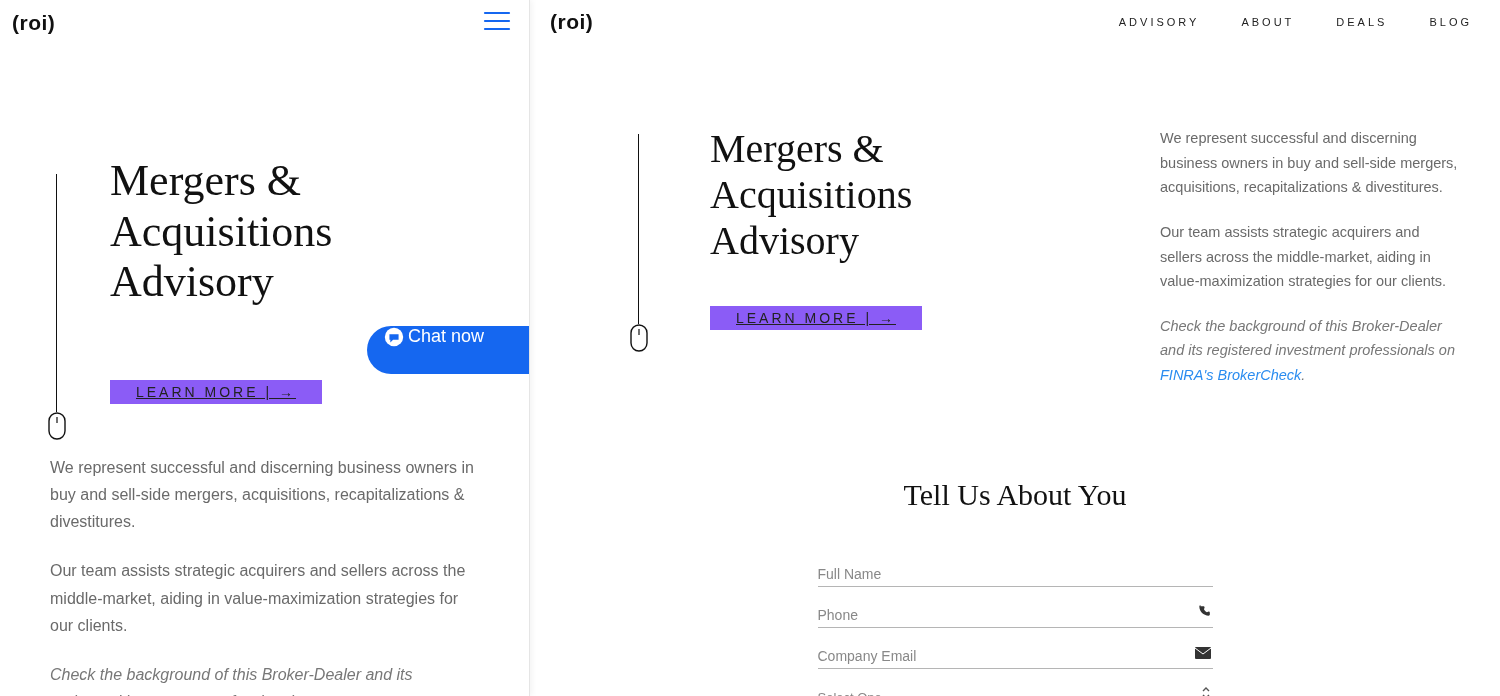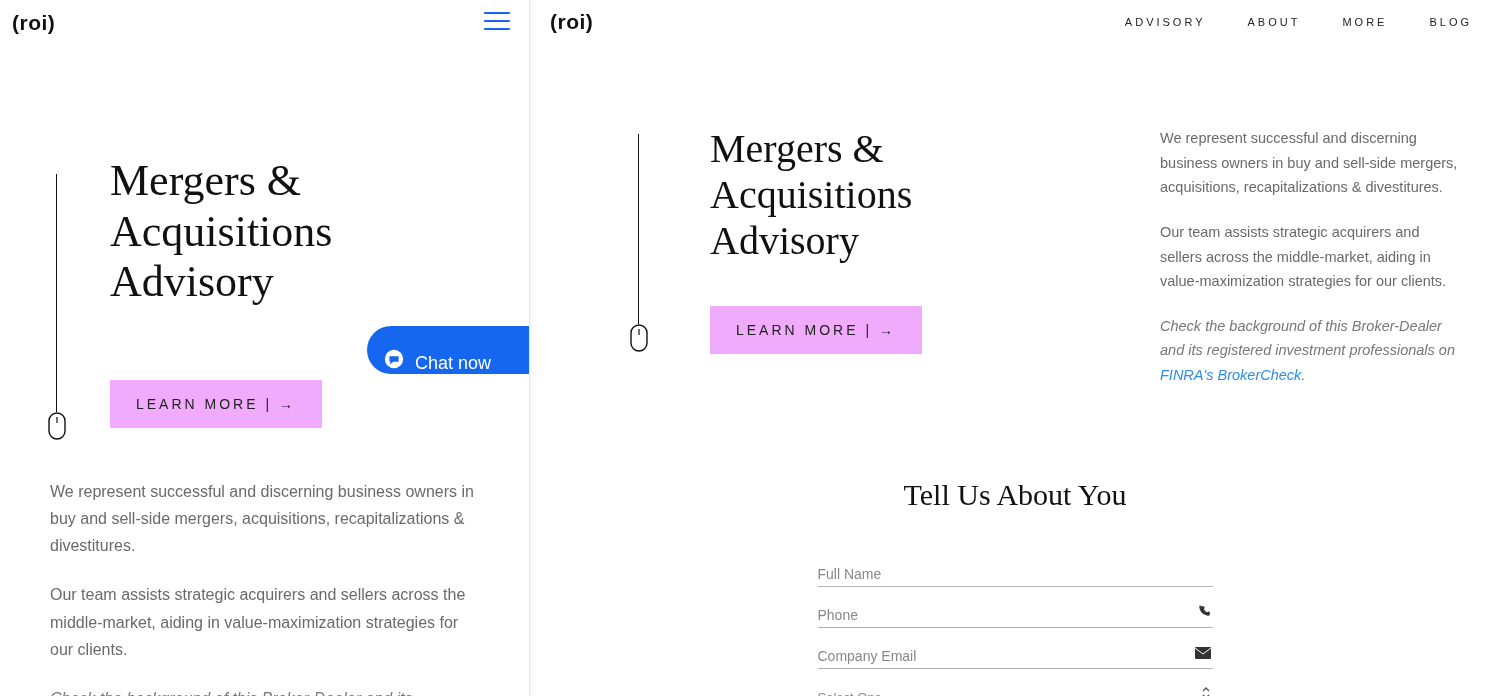--- a/index.html
+++ b/index.html
@@ -17,28 +17,28 @@
 .topbar-mobile { display: flex; justify-content: space-between; align-items: center; padding: 10px 18px 0 12px; }
 .topbar-desktop { display: flex; justify-content: space-between; align-items: center; padding: 10px 28px 0 20px; }
 .navlinks { display: flex; gap: 42px; }
 .navlinks span { font-size: 11px; letter-spacing: 3px; color: #222; cursor: pointer; }
 
 .hero-mobile { position: relative; padding: 120px 50px 0 50px; }
 .hero-mobile .accent { position: absolute; left: 56px; top: 138px; width: 1px; height: 238px; background: #111; }
 .hero-mobile .mouse { position: absolute; left: 48px; top: 376px; }
 .hero-mobile h1 { font-family: Georgia, "Times New Roman", serif; font-weight: 500; font-size: 44px; line-height: 1.15; color: #111; padding-left: 60px; }
 .hero-mobile .btnrow { padding-left: 60px; margin-top: 72px; }
-.learn-btn { display: inline-flex; align-items: center; background: #f0abfc; color: #222; padding: 16px 26px; font-size: 14px; letter-spacing: 3px; cursor: pointer; border: none; }
+.learn-btn { display: inline-flex; align-items: center; background: #8b5cf6; color: #222; padding: 4px 26px; font-size: 14px; letter-spacing: 3px; cursor: pointer; border: none; text-decoration: underline; }
 
 .body-mobile { padding: 50px 50px 0 50px; color: #6a6a6a; font-size: 16px; line-height: 1.7; }
 .body-mobile p { margin-bottom: 22px; }
 .body-mobile .italic { font-style: italic; color: #777; }
 .link { color: #2a8cf0; font-style: italic; cursor: pointer; }
 
-.chat-pill { position: absolute; right: 0; top: 326px; width: 162px; height: 48px; background: #1567f0; border-top-left-radius: 24px; border-bottom-left-radius: 24px; display: flex; align-items: flex-end; gap: 10px; padding-left: 16px; cursor: pointer; color: #fff; }
+.chat-pill { position: absolute; right: 0; top: 326px; width: 162px; height: 48px; background: #1567f0; border-top-left-radius: 24px; border-bottom-left-radius: 24px; display: flex; align-items: flex-start; gap: 3px; padding-left: 16px; cursor: pointer; color: #fff; }
 .chat-pill .txt { font-size: 18px; font-weight: 500; }
 
 .hero-desktop { position: relative; display: flex; padding: 92px 40px 0 100px; gap: 60px; }
 .hero-desktop .accent { position: absolute; left: 108px; top: 100px; width: 1px; height: 190px; background: #111; }
 .hero-desktop .mouse { position: absolute; left: 100px; top: 290px; }
 .hero-desktop .left { padding-left: 80px; flex: 1; }
 .hero-desktop .left h1 { font-family: Georgia, "Times New Roman", serif; font-weight: 500; font-size: 40px; line-height: 1.15; color: #111; }
 .hero-desktop .left .btnrow { margin-top: 42px; }
 .hero-desktop .right { width: 300px; color: #6a6a6a; font-size: 14.5px; line-height: 1.7; }
 .hero-desktop .right p { margin-bottom: 20px; }
@@ -108,21 +108,21 @@
       </p>
     </div>
   </div>
 
   <div class="pane pane-right">
     <div class="topbar-desktop">
       <div class="logo">(roi)</div>
       <div class="navlinks">
         <span>ADVISORY</span>
         <span>ABOUT</span>
-        <span>MORE</span>
+        <span>DEALS</span>
         <span>BLOG</span>
       </div>
     </div>
 
     <div class="hero-desktop">
       <div class="accent"></div>
       <div class="mouse">
         <svg width="18" height="28">
             <rect x="1" y="1" width="16" height="26" rx="8"></rect>
             <line x1="9" y1="5" x2="9" y2="11"></line>

